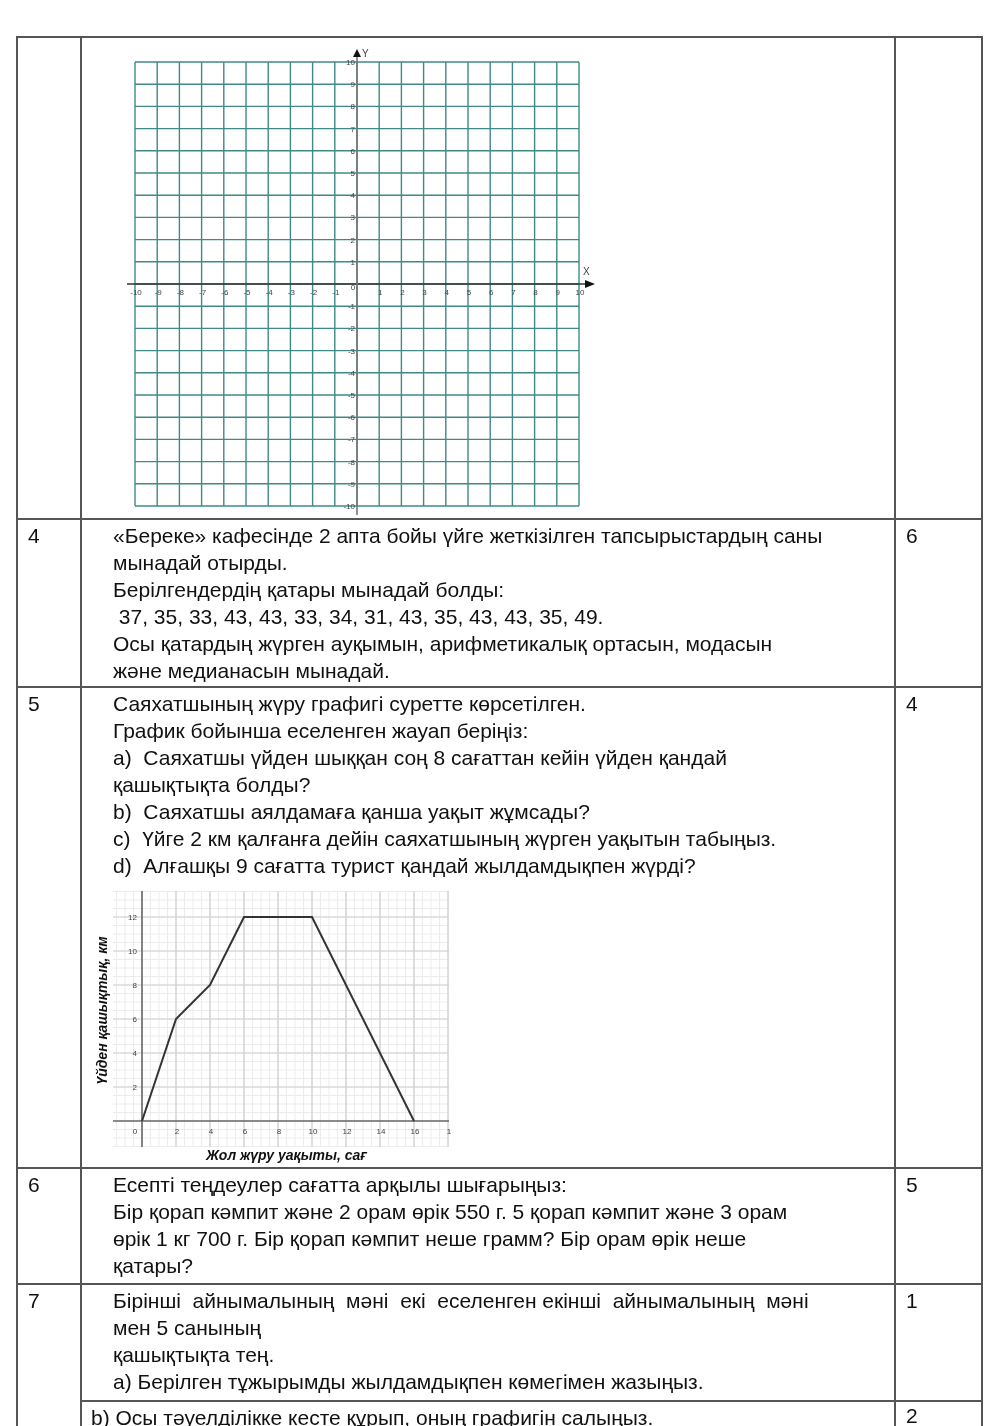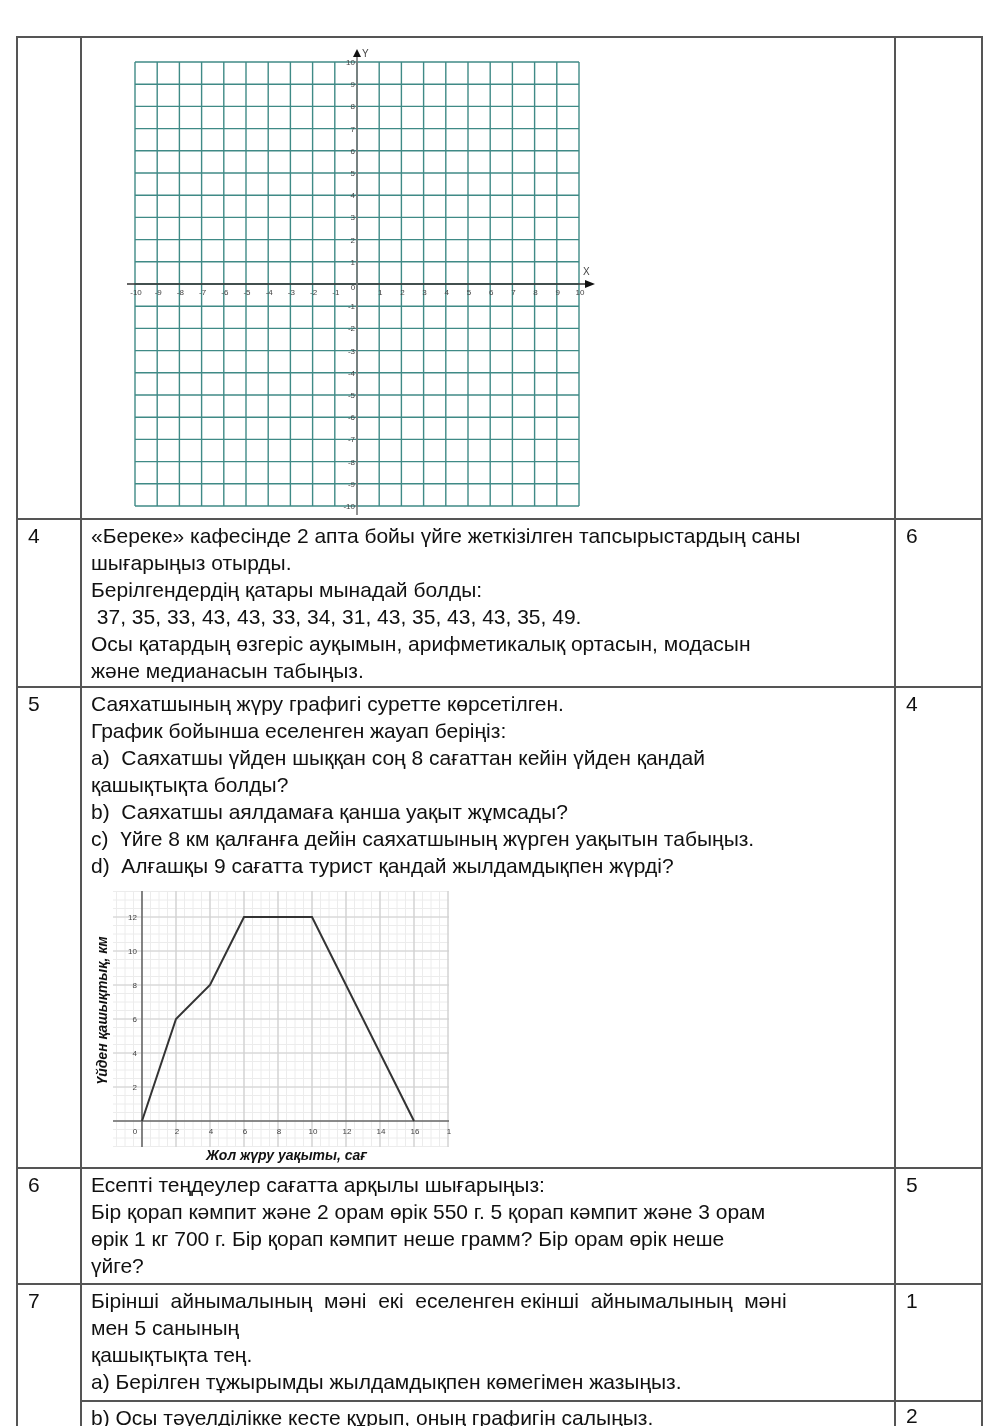--- a/index.html
+++ b/index.html
@@ -2,21 +2,21 @@
 <html><head>
 <meta charset="utf-8">
 <style>
   html, body { margin: 0; padding: 0; background: #ffffff; }
   body { width: 1000px; height: 1426px; position: relative; font-family: "Liberation Sans", sans-serif; color: #111; }
   .tbl { position: absolute; left: 16px; top: 36px; width: 967px; border-collapse: collapse; table-layout: fixed; }
   .tbl td { border: 2px solid #555; vertical-align: top; padding: 0; font-size: 21px; line-height: 27px; }
   .num { width: 52px; padding-left: 10px !important; }
   .pts { width: 75px; padding-left: 10px !important; }
   .txt { padding: 2px 8px 2px 9px !important; }
-  .line { display: block; white-space: pre-wrap; }
+  .line { display: block; white-space: pre-wrap; margin-left: 22px; }
   .cell-pad { padding-top: 2px !important; }
   #row-grid td { height: 476px; }
   #row-q4 td { height: 162px; }
   #row-q5 td { height: 468px; }
   #row-q6 td { height: 110px; }
   #row-q7a td { height: 111px; }
   #row-q7b td { height: 26px; }
   .grid-wrap { position: relative; height: 476px; }
   .travel-wrap { position: relative; width: 370px; height: 280px; margin-top: 6px; margin-left: -6px; }
   svg text { font-family: "Liberation Sans", sans-serif; }
@@ -123,38 +123,38 @@
             </svg>
       </div>
     </td>
     <td class="pts"></td>
   </tr>
 
   <tr id="row-q4">
     <td class="num cell-pad">4</td>
     <td class="txt">
       <span class="line">«Береке» кафесінде 2 апта бойы үйге жеткізілген тапсырыстардың саны</span>
-      <span class="line">шығарыңыз отырды.</span>
+      <span class="line">мынадай отырды.</span>
       <span class="line">Берілгендердің қатары мынадай болды:</span>
       <span class="line"> 37, 35, 33, 43, 43, 33, 34, 31, 43, 35, 43, 43, 35, 49.</span>
-      <span class="line">Осы қатардың өзгеріс ауқымын, арифметикалық ортасын, модасын</span>
-      <span class="line">және медианасын табыңыз.</span>
+      <span class="line">Осы қатардың жүрген ауқымын, арифметикалық ортасын, модасын</span>
+      <span class="line">және медианасын мынадай.</span>
     </td>
     <td class="pts cell-pad">6</td>
   </tr>
 
   <tr id="row-q5">
     <td class="num cell-pad">5</td>
     <td class="txt">
       <span class="line">Саяхатшының жүру графигі суретте көрсетілген.</span>
       <span class="line">График бойынша еселенген жауап беріңіз:</span>
       <span class="line">a)  Саяхатшы үйден шыққан соң 8 сағаттан кейін үйден қандай</span>
       <span class="line">қашықтықта болды?</span>
       <span class="line">b)  Саяхатшы аялдамаға қанша уақыт жұмсады?</span>
-      <span class="line">c)  Үйге 8 км қалғанға дейін саяхатшының жүрген уақытын табыңыз.</span>
+      <span class="line">c)  Үйге 2 км қалғанға дейін саяхатшының жүрген уақытын табыңыз.</span>
       <span class="line">d)  Алғашқы 9 сағатта турист қандай жылдамдықпен жүрді?</span>
       <div class="travel-wrap">
         <svg id="travel-chart" width="370" height="280">
               <line x1="31.5" y1="6" x2="31.5" y2="262" stroke="#ececec" stroke-width="1"></line>
               <line x1="40" y1="6" x2="40" y2="262" stroke="#ececec" stroke-width="1"></line>
               <line x1="48.5" y1="6" x2="48.5" y2="262" stroke="#ececec" stroke-width="1"></line>
               <line x1="57" y1="6" x2="57" y2="262" stroke="#ececec" stroke-width="1"></line>
               <line x1="65.5" y1="6" x2="65.5" y2="262" stroke="#ececec" stroke-width="1"></line>
               <line x1="74" y1="6" x2="74" y2="262" stroke="#ececec" stroke-width="1"></line>
               <line x1="82.5" y1="6" x2="82.5" y2="262" stroke="#ececec" stroke-width="1"></line>
@@ -269,21 +269,21 @@
     </td>
     <td class="pts cell-pad">4</td>
   </tr>
 
   <tr id="row-q6">
     <td class="num cell-pad">6</td>
     <td class="txt">
       <span class="line">Есепті теңдеулер сағатта арқылы шығарыңыз:</span>
       <span class="line">Бір қорап кәмпит және 2 орам өрік 550 г. 5 қорап кәмпит және 3 орам</span>
       <span class="line">өрік 1 кг 700 г. Бір қорап кәмпит неше грамм? Бір орам өрік неше</span>
-      <span class="line">үйге?</span>
+      <span class="line">қатары?</span>
     </td>
     <td class="pts cell-pad">5</td>
   </tr>
 
   <tr id="row-q7a">
     <td class="num cell-pad" rowspan="2">7</td>
     <td class="txt">
       <span class="line">Бірінші  айнымалының  мәні  екі  еселенген екінші  айнымалының  мәні</span>
       <span class="line">мен 5 санының</span>
       <span class="line">қашықтықта тең.</span>

